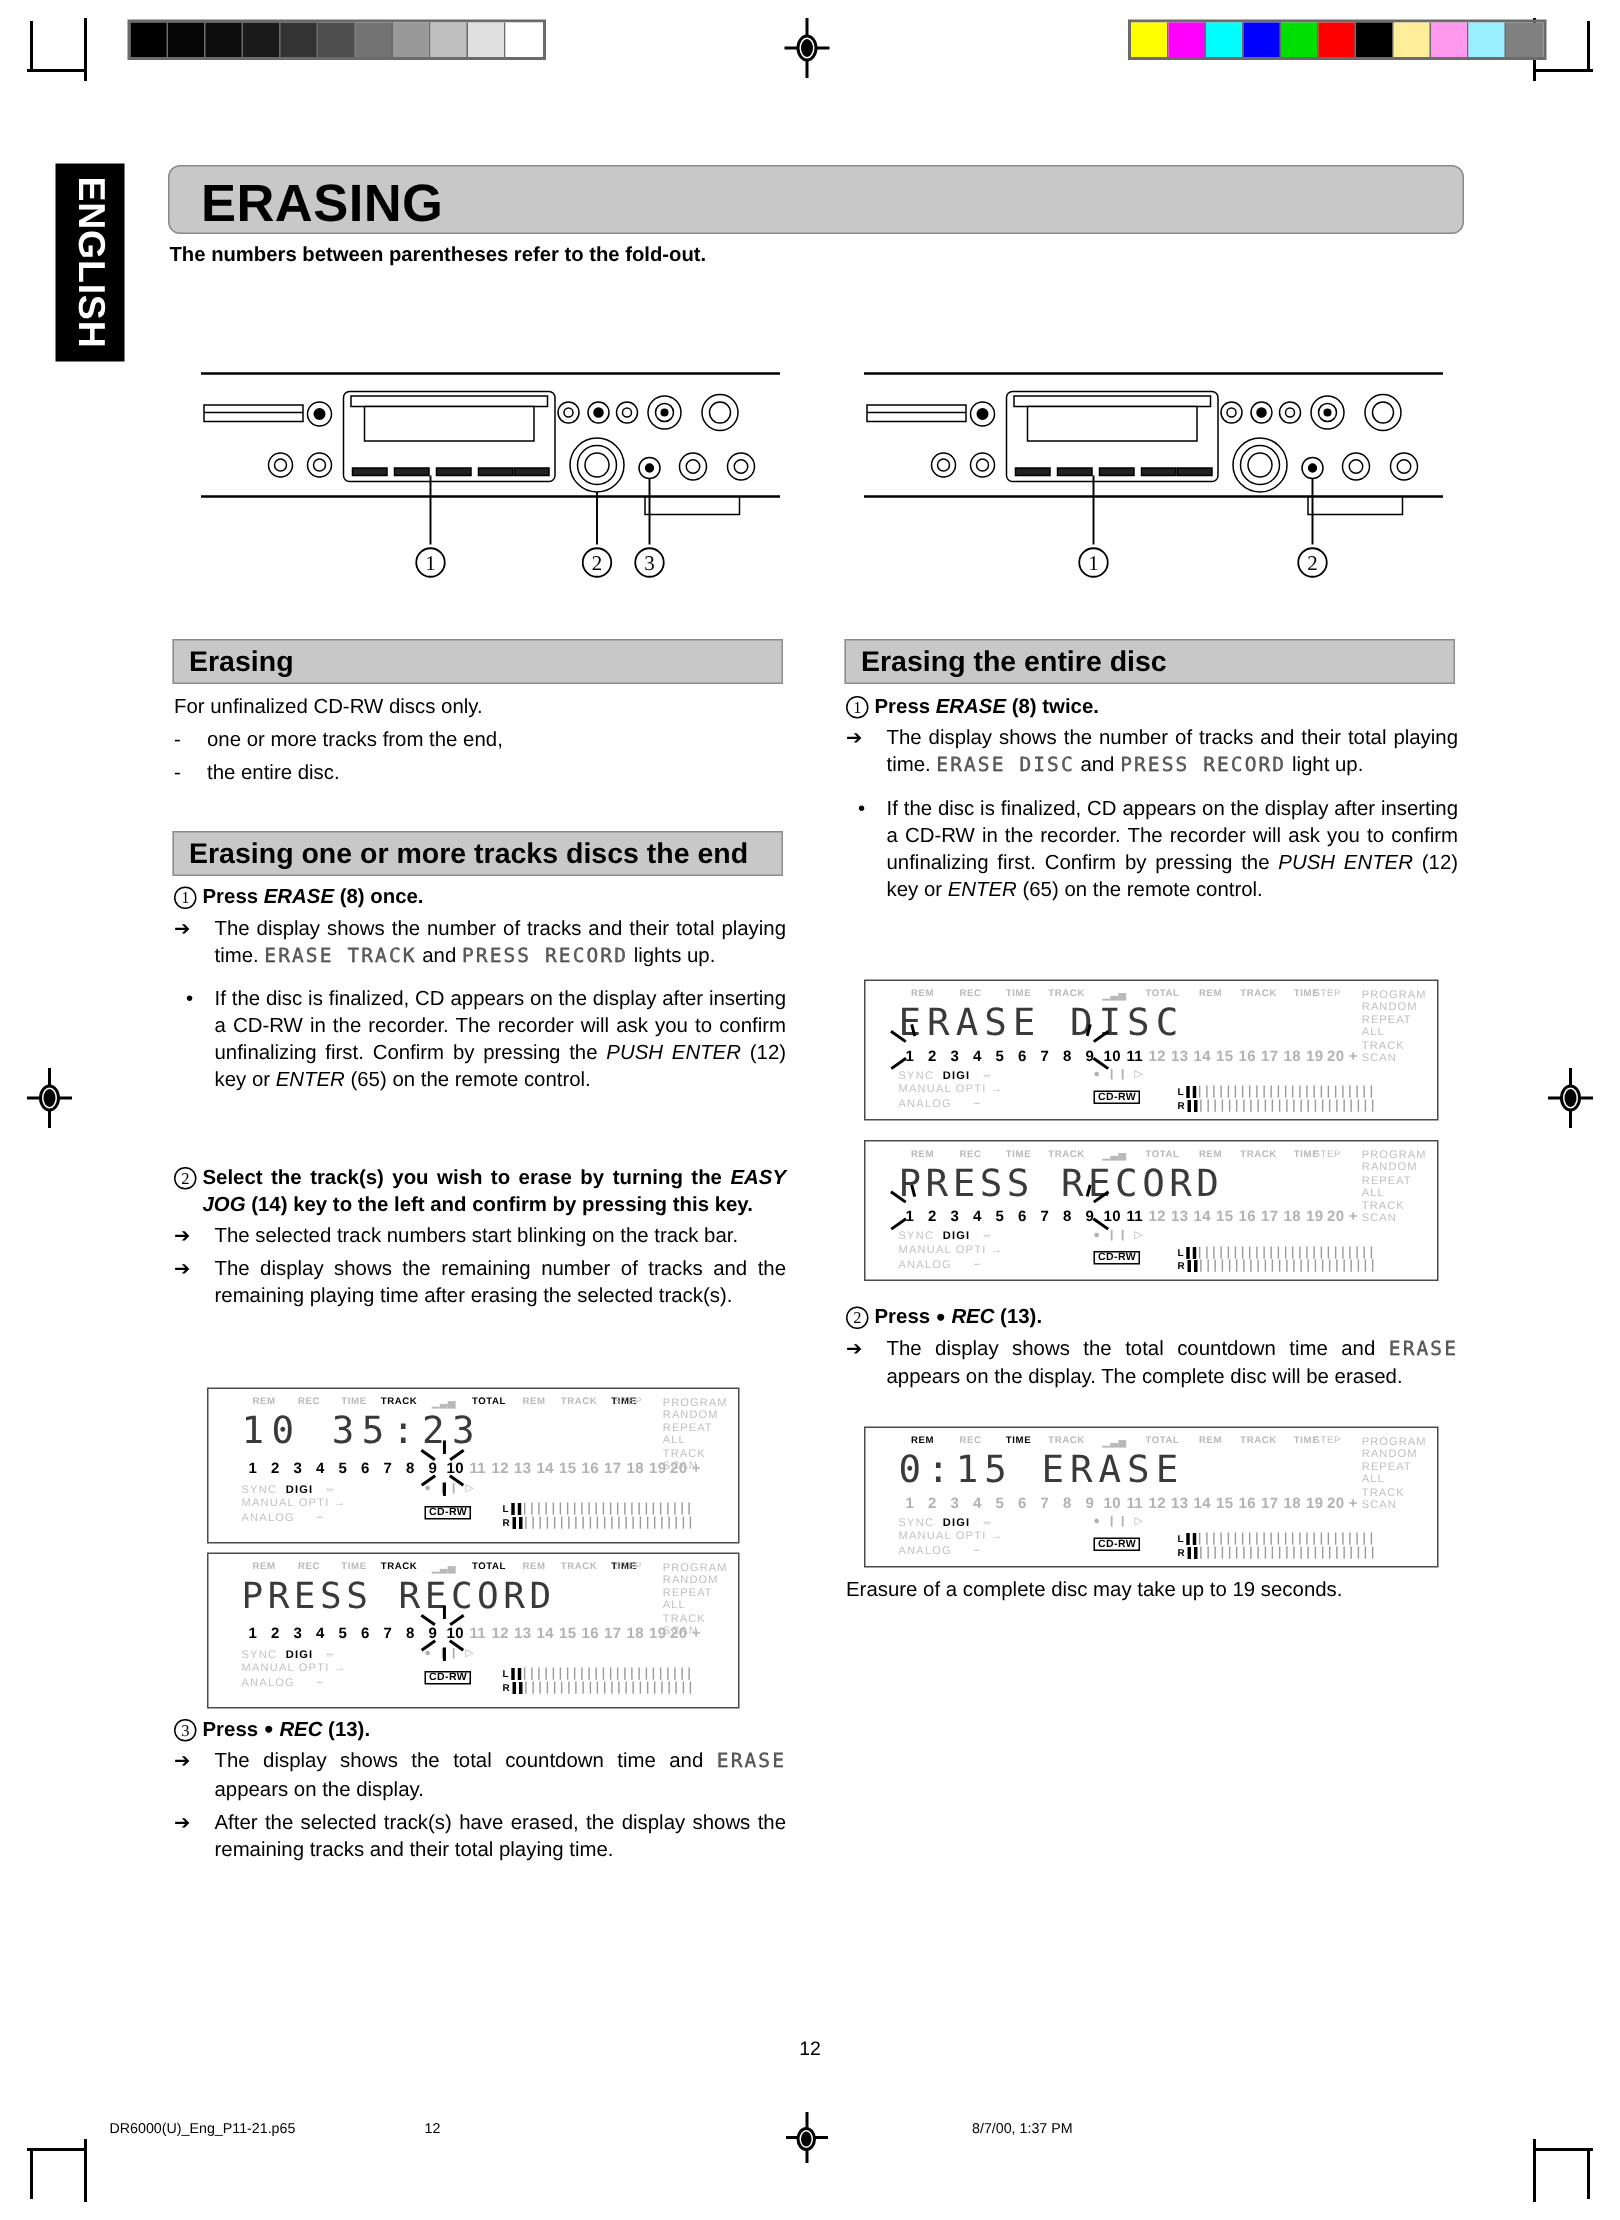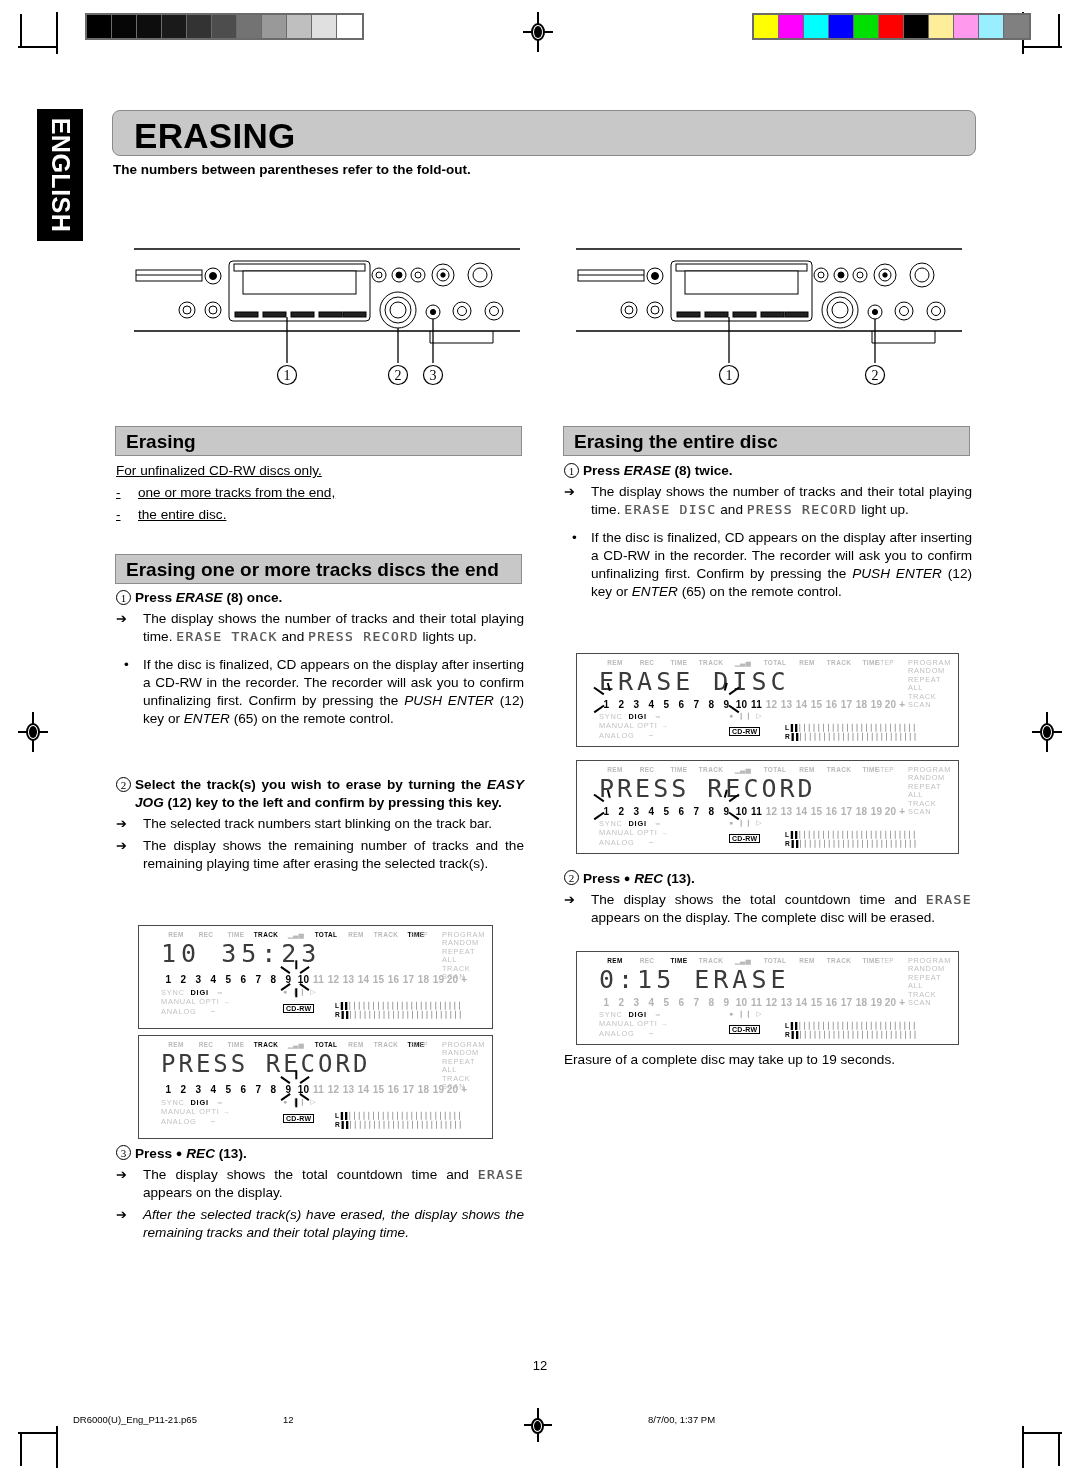--- a/index.html
+++ b/index.html
@@ -87,21 +87,21 @@
   .sec-head .lbl {
     position:absolute; left:10px; top:4px;
     font-size:19px; font-weight:bold;
   }
   #head-erasing     { left:115px; top:426px; width:407px; }
   #head-tracks-end  { left:115px; top:554px; width:407px; }
   #head-entire-disc { left:563px; top:426px; width:407px; }
 
   
   .col { position:absolute; font-size:13.6px; line-height:18.2px; }
-  #col-left  { left:116px; width:408px;text-decoration:underline; }
+  #col-left  { left:116px; width:408px; }
 
   .para { margin-bottom:2px; }
   .just { text-align:justify; }
   .dash-row { display:flex; }
   .dash-row .mark { width:22px; flex:0 0 22px; }
   .bullet-row { display:flex; margin-top:9px; }
   .bullet-row .mark { width:27px; flex:0 0 27px; text-align:left; padding-left:8px; }
   .arrow-row { display:flex; margin-top:3px; }
   .arrow-row .mark { width:27px; flex:0 0 27px; font-size:13px; }
   .step-row { display:flex; font-weight:bold; }
@@ -449,21 +449,21 @@
       <span class="just" style="display:block;">
         <span>If the disc is finalized, CD appears on the display after inserting a CD-RW in the recorder. The recorder will ask you to confirm unfinalizing first. Confirm by pressing the </span><i class="it" style="font-weight:normal;">PUSH ENTER</i><span> (12) key or </span><i class="it" style="font-weight:normal;">ENTER</i><span> (65) on the remote control.</span>
       </span>
     </div>
   </div>
 
   <div class="col" id="col-left-s2" style="left:116px; width:408px; top:776px;">
     <div class="step-row">
       <span class="num"><span class="circnum">2</span></span>
       <span class="just" style="display:block;">
-        <span>Select the track(s) you wish to erase by turning the </span><i class="it">EASY JOG</i><span> (12) key to the left and confirm by pressing this key.</span>
+        <span>Select the track(s) you wish to erase by turning the </span><i class="it">EASY JOG</i><span> (14) key to the left and confirm by pressing this key.</span>
       </span>
     </div>
     <div class="arrow-row">
       <span class="mark">➔</span>
       <span class="just" style="display:block;">The selected track numbers start blinking on the track bar.</span>
     </div>
     <div class="arrow-row">
       <span class="mark">➔</span>
       <span class="just" style="display:block;">The display shows the remaining number of tracks and the remaining playing time after erasing the selected track(s).</span>
     </div>
@@ -571,21 +571,21 @@
       </span>
     </div>
     <div class="arrow-row">
       <span class="mark">➔</span>
       <span class="just" style="display:block;">
         <span>The display shows the total countdown time and </span><span class="lcdword">ERASE</span><span> appears on the display.</span>
       </span>
     </div>
     <div class="arrow-row">
       <span class="mark">➔</span>
-      <span class="just" style="display:block;font-style:italic;">After the selected track(s) have erased, the display shows the remaining tracks and their total playing time.</span>
+      <span class="just" style="display:block;">After the selected track(s) have erased, the display shows the remaining tracks and their total playing time.</span>
     </div>
   </div>
 
   <div class="col" id="col-right-s1" style="left:564px; width:408px; top:462px;">
     <div class="step-row">
       <span class="num"><span class="circnum">1</span></span>
       <span>
         <span>Press </span><i class="it">ERASE</i><span> (8) twice.</span>
       </span>
     </div>

